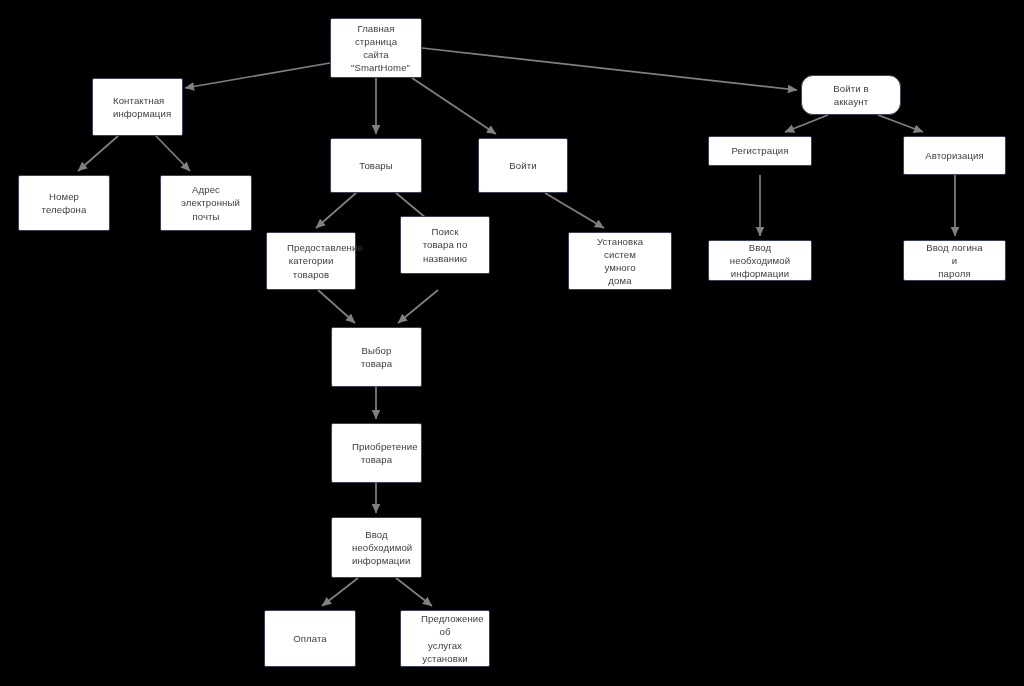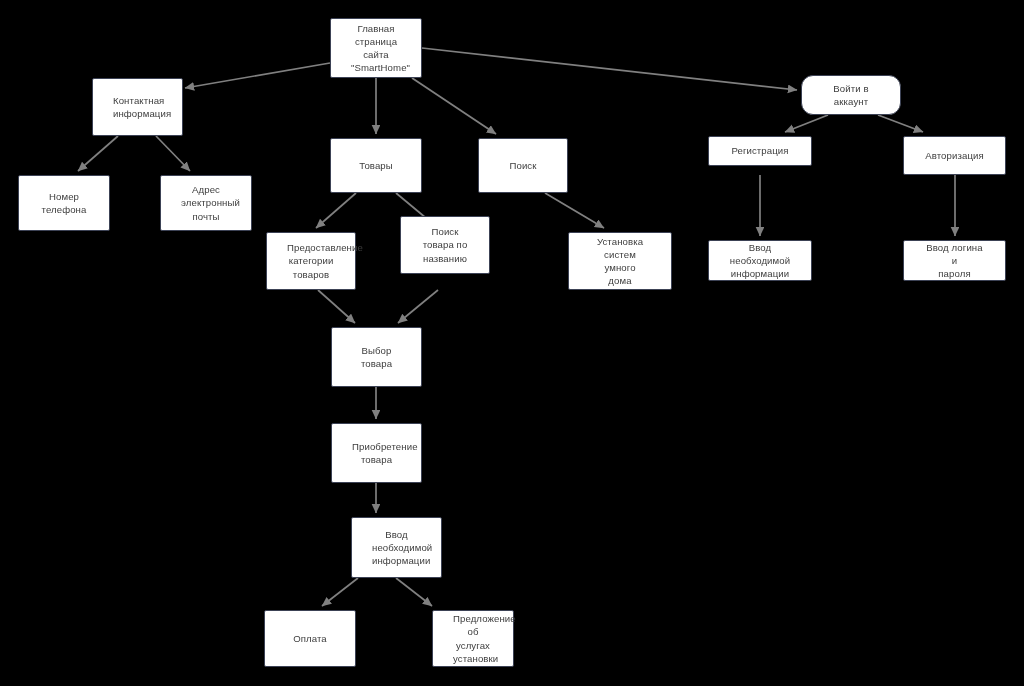--- a/index.html
+++ b/index.html
@@ -93,21 +93,21 @@
       </div>
       <div class="node" style="left: 160px; top: 175px; width: 92px; height: 56px; background: rgb(255, 255, 255); border-color: rgb(60, 66, 85); color: rgb(61, 61, 61);">
         <span>Адрес
 электронный
 почты</span>
       </div>
       <div class="node" style="left: 330px; top: 138px; width: 92px; height: 55px; background: rgb(255, 255, 255); border-color: rgb(60, 66, 85); color: rgb(61, 61, 61);">
         <span>Товары</span>
       </div>
       <div class="node" style="left: 478px; top: 138px; width: 90px; height: 55px; background: rgb(255, 255, 255); border-color: rgb(60, 66, 85); color: rgb(61, 61, 61);">
-        <span>Поиск</span>
+        <span>Войти</span>
       </div>
       <div class="node" style="left: 266px; top: 232px; width: 90px; height: 58px; background: rgb(255, 255, 255); border-color: rgb(60, 66, 85); color: rgb(61, 61, 61);">
         <span>Предоставление
 категории
 товаров</span>
       </div>
       <div class="node" style="left: 400px; top: 216px; width: 90px; height: 58px; background: rgb(255, 255, 255); border-color: rgb(60, 66, 85); color: rgb(61, 61, 61);">
         <span>Поиск товара по
 названию</span>
       </div>
@@ -133,27 +133,27 @@
         <span>Ввод логина и
 пароля</span>
       </div>
       <div class="node" style="left: 331px; top: 327px; width: 91px; height: 60px; background: rgb(255, 255, 255); border-color: rgb(60, 66, 85); color: rgb(61, 61, 61);">
         <span>Выбор товара</span>
       </div>
       <div class="node" style="left: 331px; top: 423px; width: 91px; height: 60px; background: rgb(255, 255, 255); border-color: rgb(60, 66, 85); color: rgb(61, 61, 61);">
         <span>Приобретение
 товара</span>
       </div>
-      <div class="node" style="left: 331px; top: 517px; width: 91px; height: 61px; background: rgb(255, 255, 255); border-color: rgb(60, 66, 85); color: rgb(61, 61, 61); margin-left: 20px;">
+      <div class="node" style="left: 331px; top: 517px; width: 91px; height: 61px; background: rgb(255, 255, 255); border-color: rgb(60, 66, 85); color: rgb(61, 61, 61);">
         <span>Ввод
 необходимой
 информации</span>
       </div>
       <div class="node" style="left: 264px; top: 610px; width: 92px; height: 57px; background: rgb(255, 255, 255); border-color: rgb(60, 66, 85); color: rgb(61, 61, 61);">
         <span>Оплата</span>
       </div>
-      <div class="node" style="left: 400px; top: 610px; width: 82px; height: 57px; background: rgb(255, 255, 255); border-color: rgb(60, 66, 85); color: rgb(61, 61, 61); margin-left: 32px;">
+      <div class="node" style="left: 400px; top: 610px; width: 90px; height: 57px; background: rgb(255, 255, 255); border-color: rgb(60, 66, 85); color: rgb(61, 61, 61);">
         <span>Предложение об
 услугах
 установки</span>
       </div>
     </div>
 </div>
 
 </body></html>

